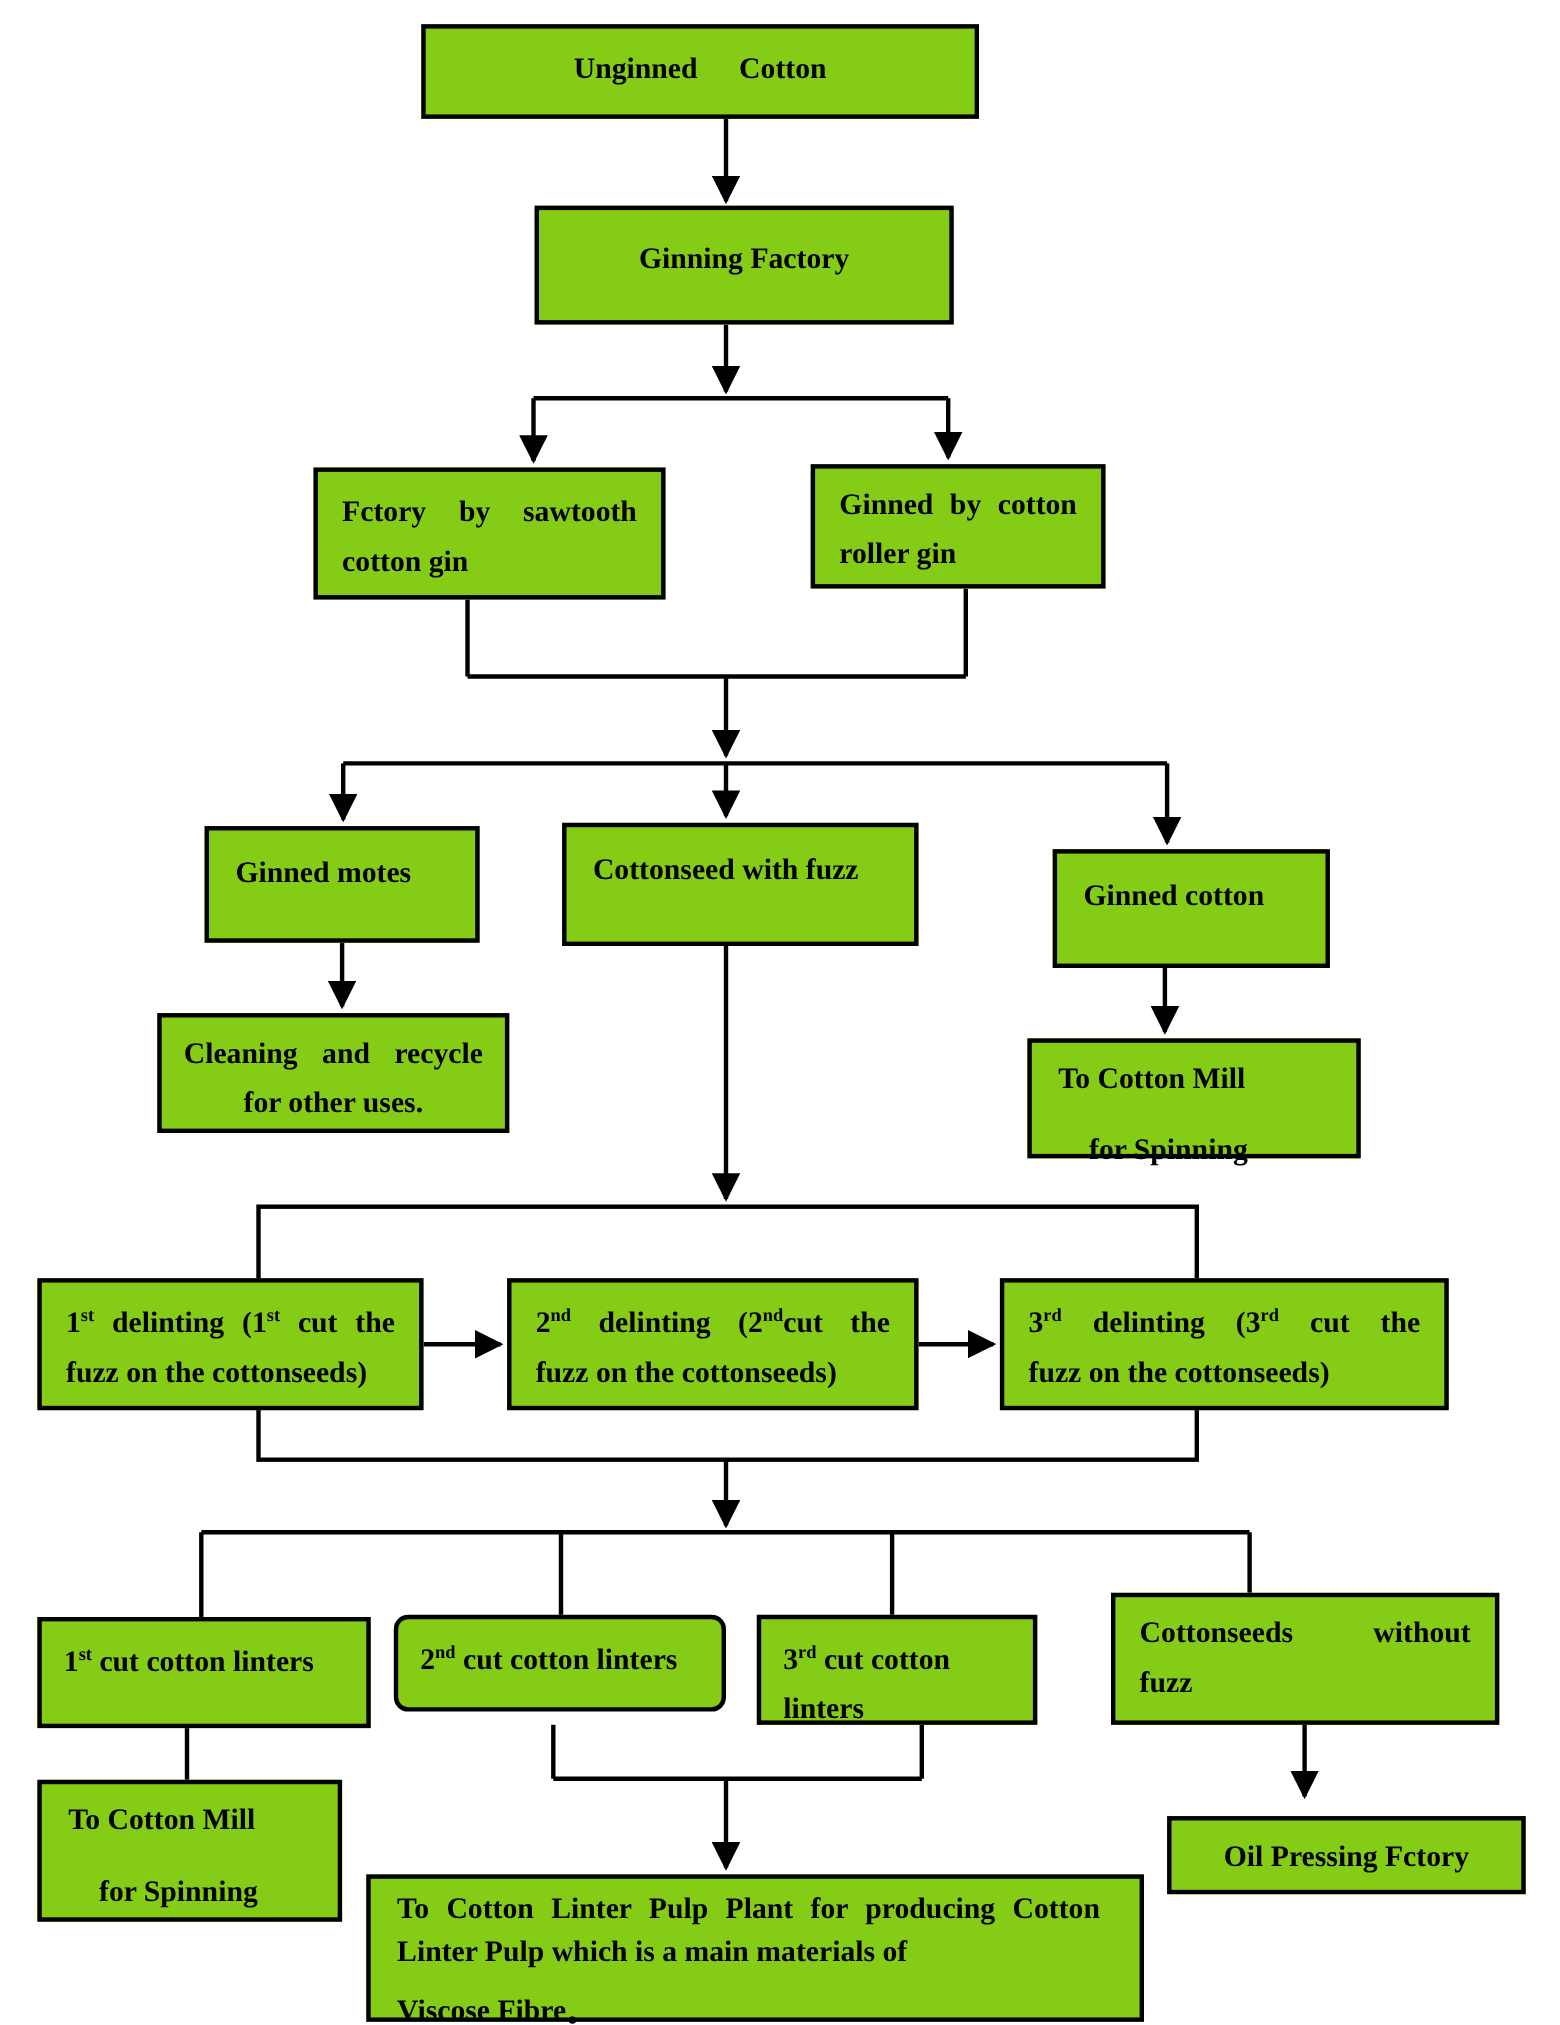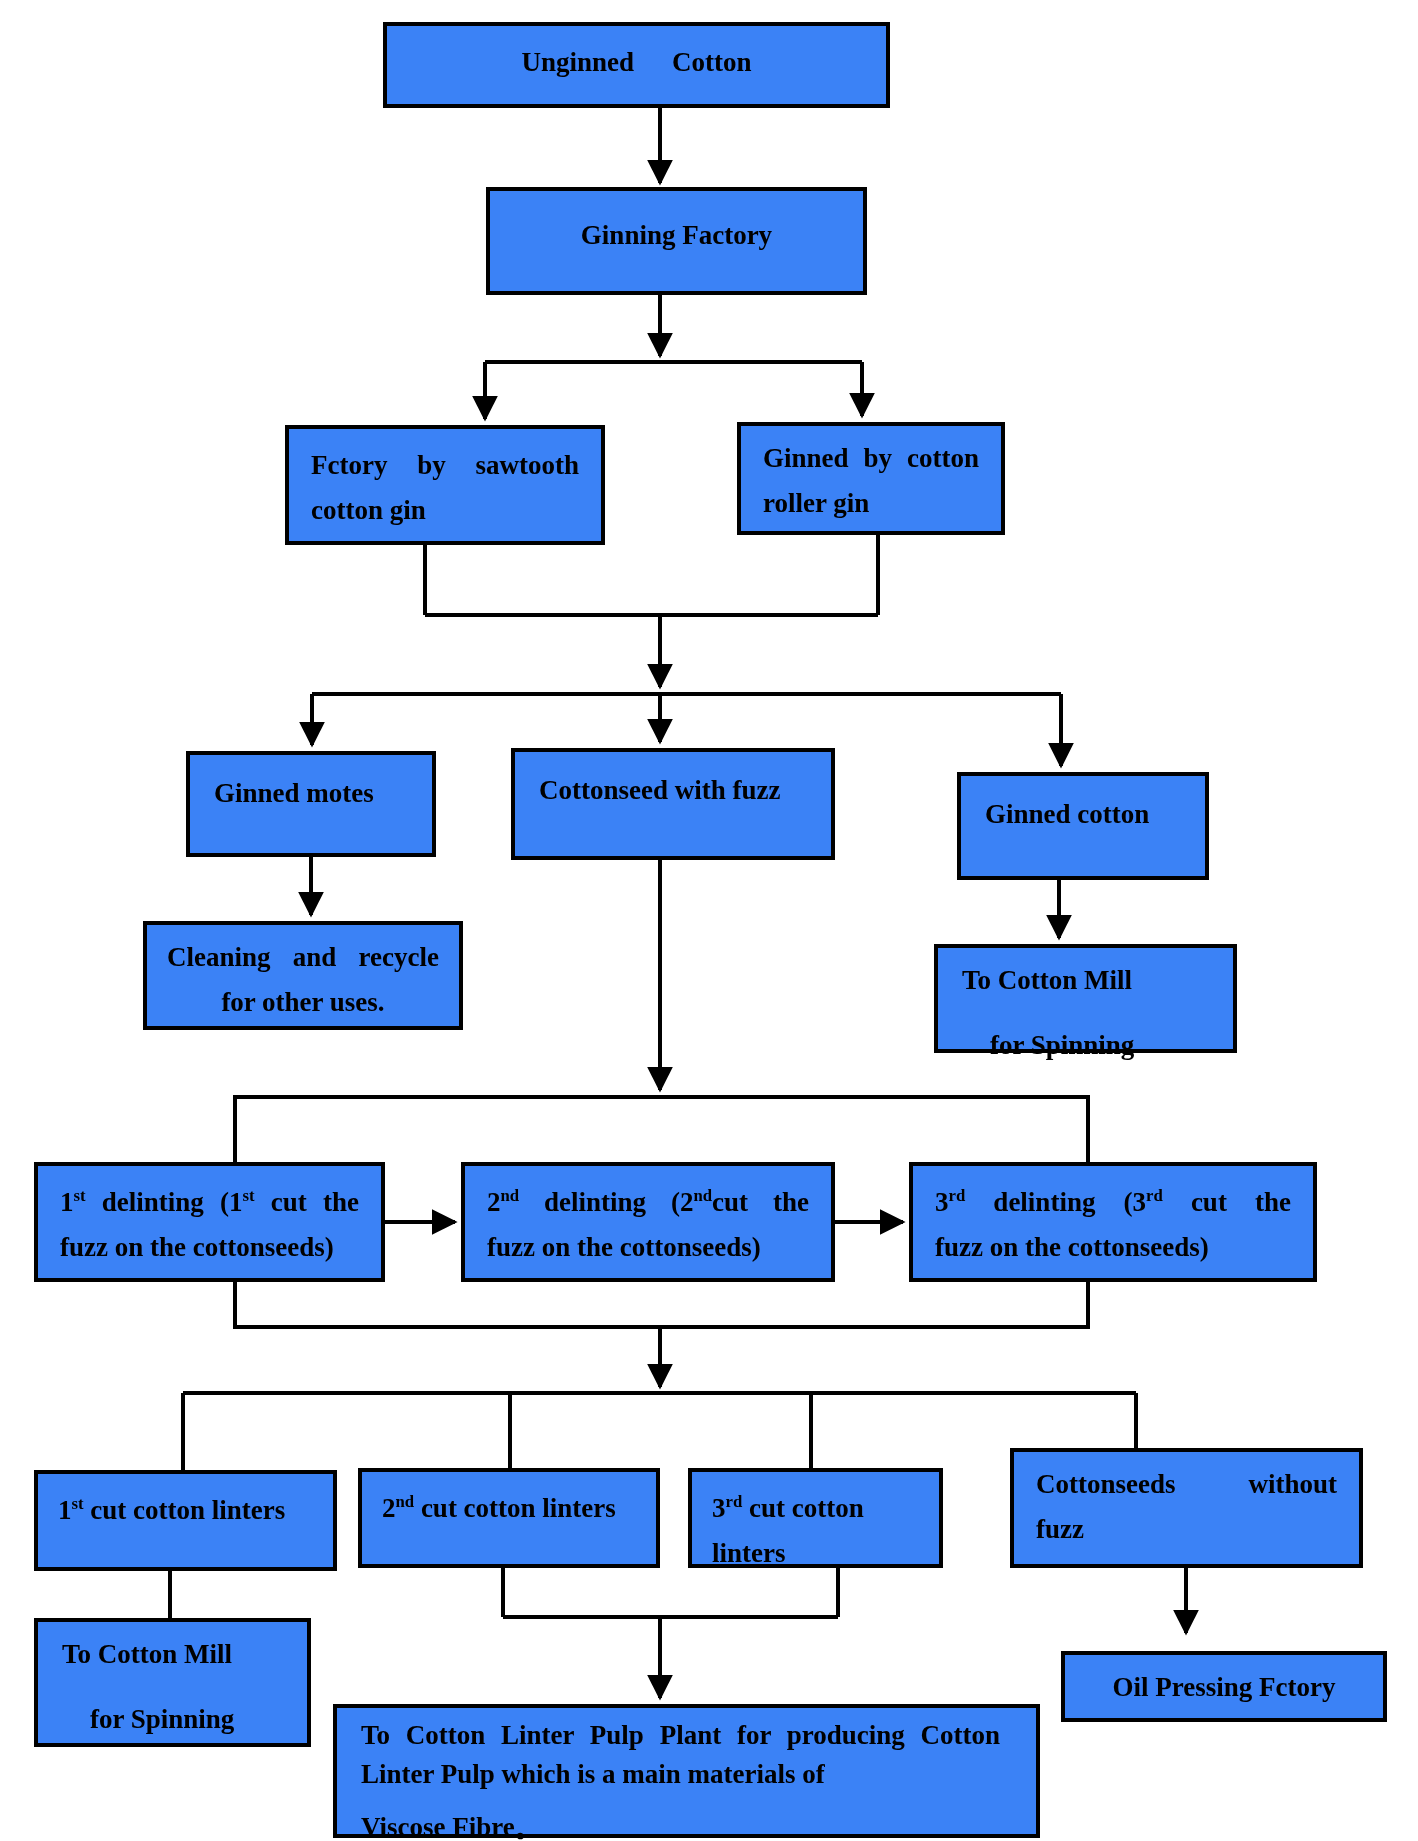--- a/index.html
+++ b/index.html
@@ -10,21 +10,21 @@
     background: #ffffff;
     font-family: "Liberation Serif", serif;
     color: #000;
     overflow: hidden;
   }
   #wires { position: absolute; left: 0; top: 0; }
   .box {
     position: absolute;
     box-sizing: border-box;
     border: 4px solid #000;
-    background: #3b82f6;
+    background: #84cc16;
     font-weight: bold;
     font-size: 27px;
     line-height: 1.68;
     color: #000;
   }
   .box sup { font-size: 0.62em; line-height: 0; }
   .line { min-height: 1em; }
   
   .jl1 .line:first-child { text-align: justify; text-align-last: justify; }
   .padL { padding: 14px 22px 0 22px; }
@@ -129,21 +129,21 @@
       <div class="line">fuzz on the cottonseeds)</div>
     </div>
 
   <div class="box jl1 padL" style="left:909px; top:1162px; width:408px; height:120px;">
       <div class="line">3<sup>rd</sup> delinting (3<sup>rd</sup> cut the</div>
       <div class="line">fuzz on the cottonseeds)</div>
     </div>
 
   <div class="box linters" style="left:34px; top:1470px; width:303px; height:101px;">1<sup>st</sup> cut cotton linters</div>
 
-  <div class="box linters" style="left:358px; top:1468px; width:302px; height:100px;">2<sup>nd</sup> cut cotton linters</div>
+  <div class="box linters" style="left:358px; top:1468px; width:302px; height:88px;border-radius:13px;">2<sup>nd</sup> cut cotton linters</div>
 
   <div class="box linters" style="left:688px; top:1468px; width:255px; height:100px;">3<sup>rd</sup> cut cotton linters</div>
 
   <div class="box jl1 padL padTopS" style="left:1010px; top:1448px; width:353px; height:120px;">
       <div class="line">Cottonseeds without</div>
       <div class="line">fuzz</div>
     </div>
 
   <div class="box millbox" style="left:34px; top:1618px; width:277px; height:129px;">
       <div class="line">To Cotton Mill</div>

